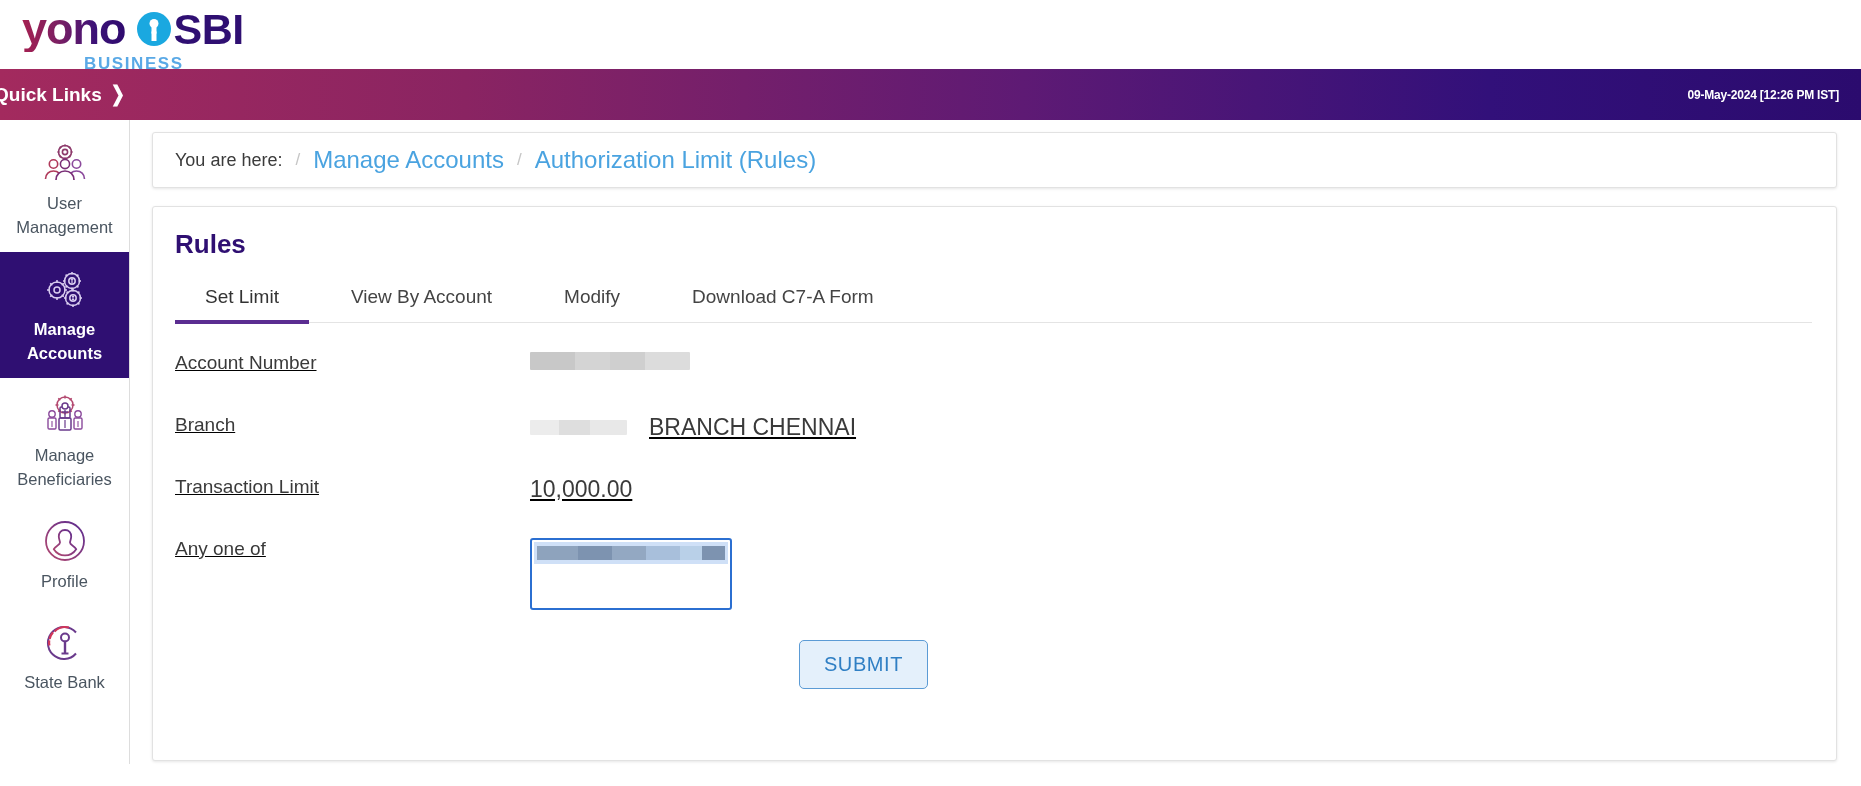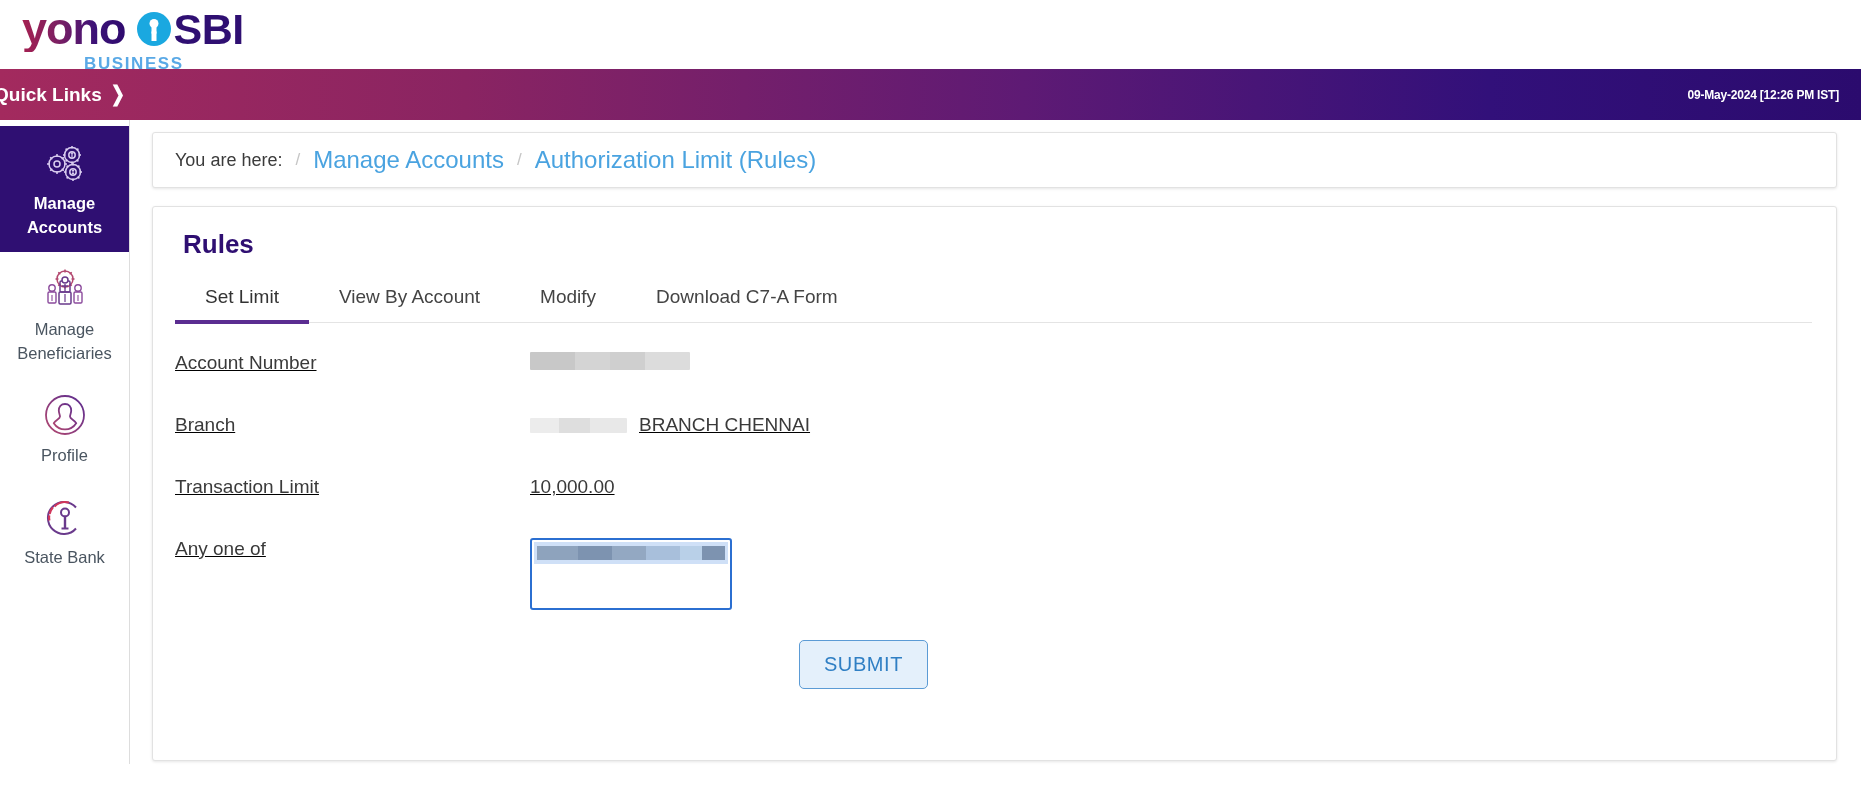--- a/index.html
+++ b/index.html
@@ -186,27 +186,27 @@
     color: #4aa3e0;
     text-decoration: none;
     cursor: pointer;
   }
 
   .panel { padding: 22px 24px 0 22px; height: 555px; }
   .panel-title {
     font-size: 26px;
     font-weight: 700;
     color: #2f0f72;
-    margin: 0 0 26px 8px;
+    margin: 0 0 26px 0;
   }
 
   .tabs {
     display: flex;
     align-items: flex-end;
-    gap: 0;
+    gap: 12px;
     border-bottom: 1px solid #e4e4e4;
     margin-bottom: 0;
   }
   .tab {
     font-size: 19px;
     color: #444444;
     padding: 0 30px 14px;
     cursor: pointer;
     position: relative;
     white-space: nowrap;
@@ -229,25 +229,25 @@
     text-decoration: underline;
   }
   .row-label {
     width: 355px;
     flex: 0 0 355px;
     font-size: 19px;
     color: #3a3a3a;
     padding-top: 5px;
   }
   .row-value {
-    font-size: 19px;
+    font-size: 23px;
     color: #3a3a3a;
     display: flex;
     align-items: center;
-    gap: 4px;
+    gap: 14px;
     padding-top: 5px;
   }
 
   .redact {
     display: inline-block;
     height: 17px;
     border-radius: 1px;
     background: linear-gradient(90deg,
       #c8c8c8 0%, #c8c8c8 28%,
       #d4d4d4 28%, #d4d4d4 50%,
@@ -326,20 +326,40 @@
     <span>Quick Links</span>
     <span class="chev">❯</span>
   </div>
   <div class="datetime">09-May-2024 [12:26 PM IST]</div>
 </div>
 
 <div class="shell">
 
   <nav class="sidebar">
 
+    <div class="nav-item">
+      <div class="nav-icon">
+        <svg width="46" height="40" viewBox="0 0 46 40" fill="none">
+          <circle cx="23" cy="9" r="6.5" stroke="#8d3a6b" stroke-width="1.6"></circle>
+          <circle cx="23" cy="9" r="2.6" stroke="#8d3a6b" stroke-width="1.6"></circle>
+          <g stroke="#8d3a6b" stroke-width="1.5">
+            <path d="M23 1.5v2M23 14.5v2M15.5 9h2M28.5 9h2M17.7 3.7l1.4 1.4M26.9 12.9l1.4 1.4M28.3 3.7l-1.4 1.4M19.1 12.9l-1.4 1.4"></path>
+          </g>
+          <circle cx="11.5" cy="21" r="4.2" stroke="#b03a5b" stroke-width="1.6"></circle>
+          <circle cx="23" cy="21" r="4.6" stroke="#7a2f77" stroke-width="1.6"></circle>
+          <circle cx="34.5" cy="21" r="4.2" stroke="#8b4a9c" stroke-width="1.6"></circle>
+          <path d="M3.5 36c0-5 3.6-8 8-8s8 3 8 8" stroke="#b03a5b" stroke-width="1.6"></path>
+          <path d="M26.5 36c0-5 3.6-8 8-8s8 3 8 8" stroke="#8b4a9c" stroke-width="1.6"></path>
+          <path d="M14 37c0-5.4 4-9 9-9s9 3.6 9 9" stroke="#7a2f77" stroke-width="1.7" fill="#ffffff"></path>
+        </svg>
+      </div>
+      <div class="nav-label">
+        <span>User</span><br><span>Management</span>
+      </div>
+    </div>
 
     <div class="nav-item active">
       <div class="nav-icon">
         <svg width="48" height="42" viewBox="0 0 48 42" fill="none" stroke="#d9cdf0" stroke-width="1.5">
           <circle cx="16" cy="22" r="8"></circle>
           <circle cx="16" cy="22" r="3"></circle>
           <path d="M16 12v3M16 29v3M6 22h3M23 22h3M9.2 15.2l2.1 2.1M20.7 26.7l2.1 2.1M22.8 15.2l-2.1 2.1M11.3 26.7l-2.1 2.1"></path>
           <circle cx="31" cy="13" r="7.5"></circle>
           <path d="M31 4v2.5M31 19.5V22M22 13h2.5M37.5 13H40M24.6 6.6l1.8 1.8M35.6 17.6l1.8 1.8M37.4 6.6l-1.8 1.8M26.4 17.6l-1.8 1.8"></path>
           <circle cx="31" cy="13" r="3.2"></circle>

